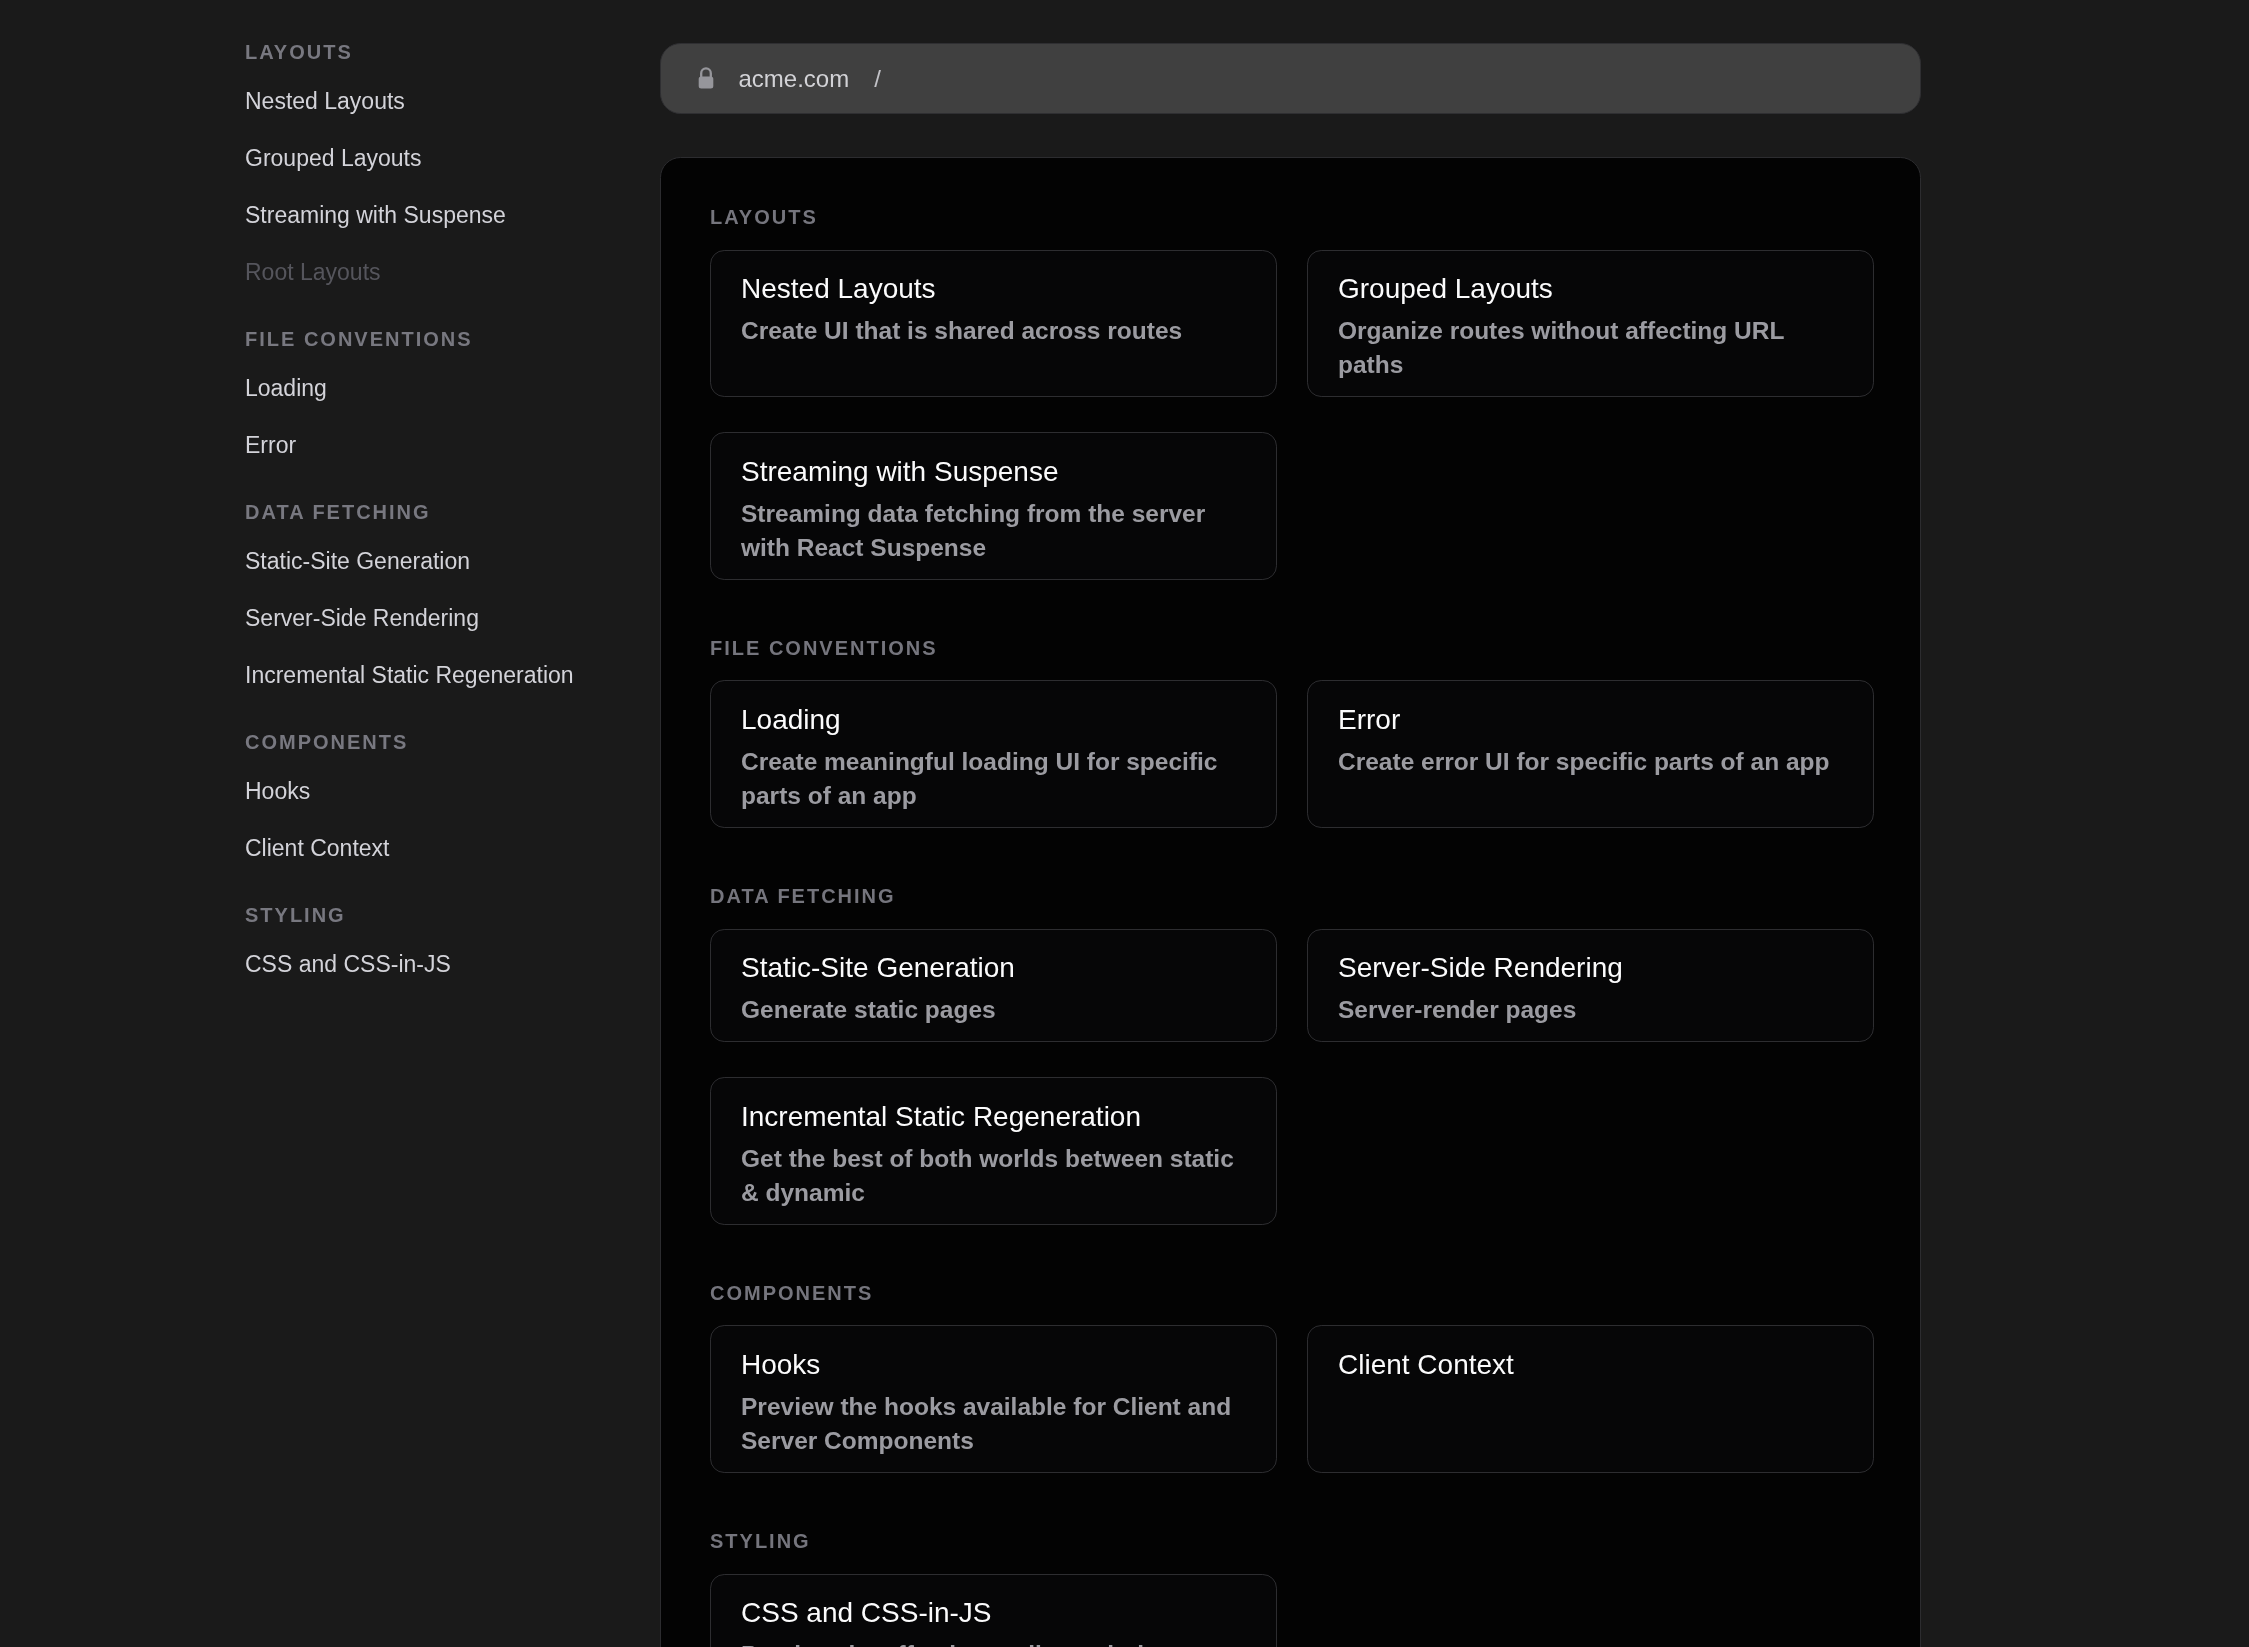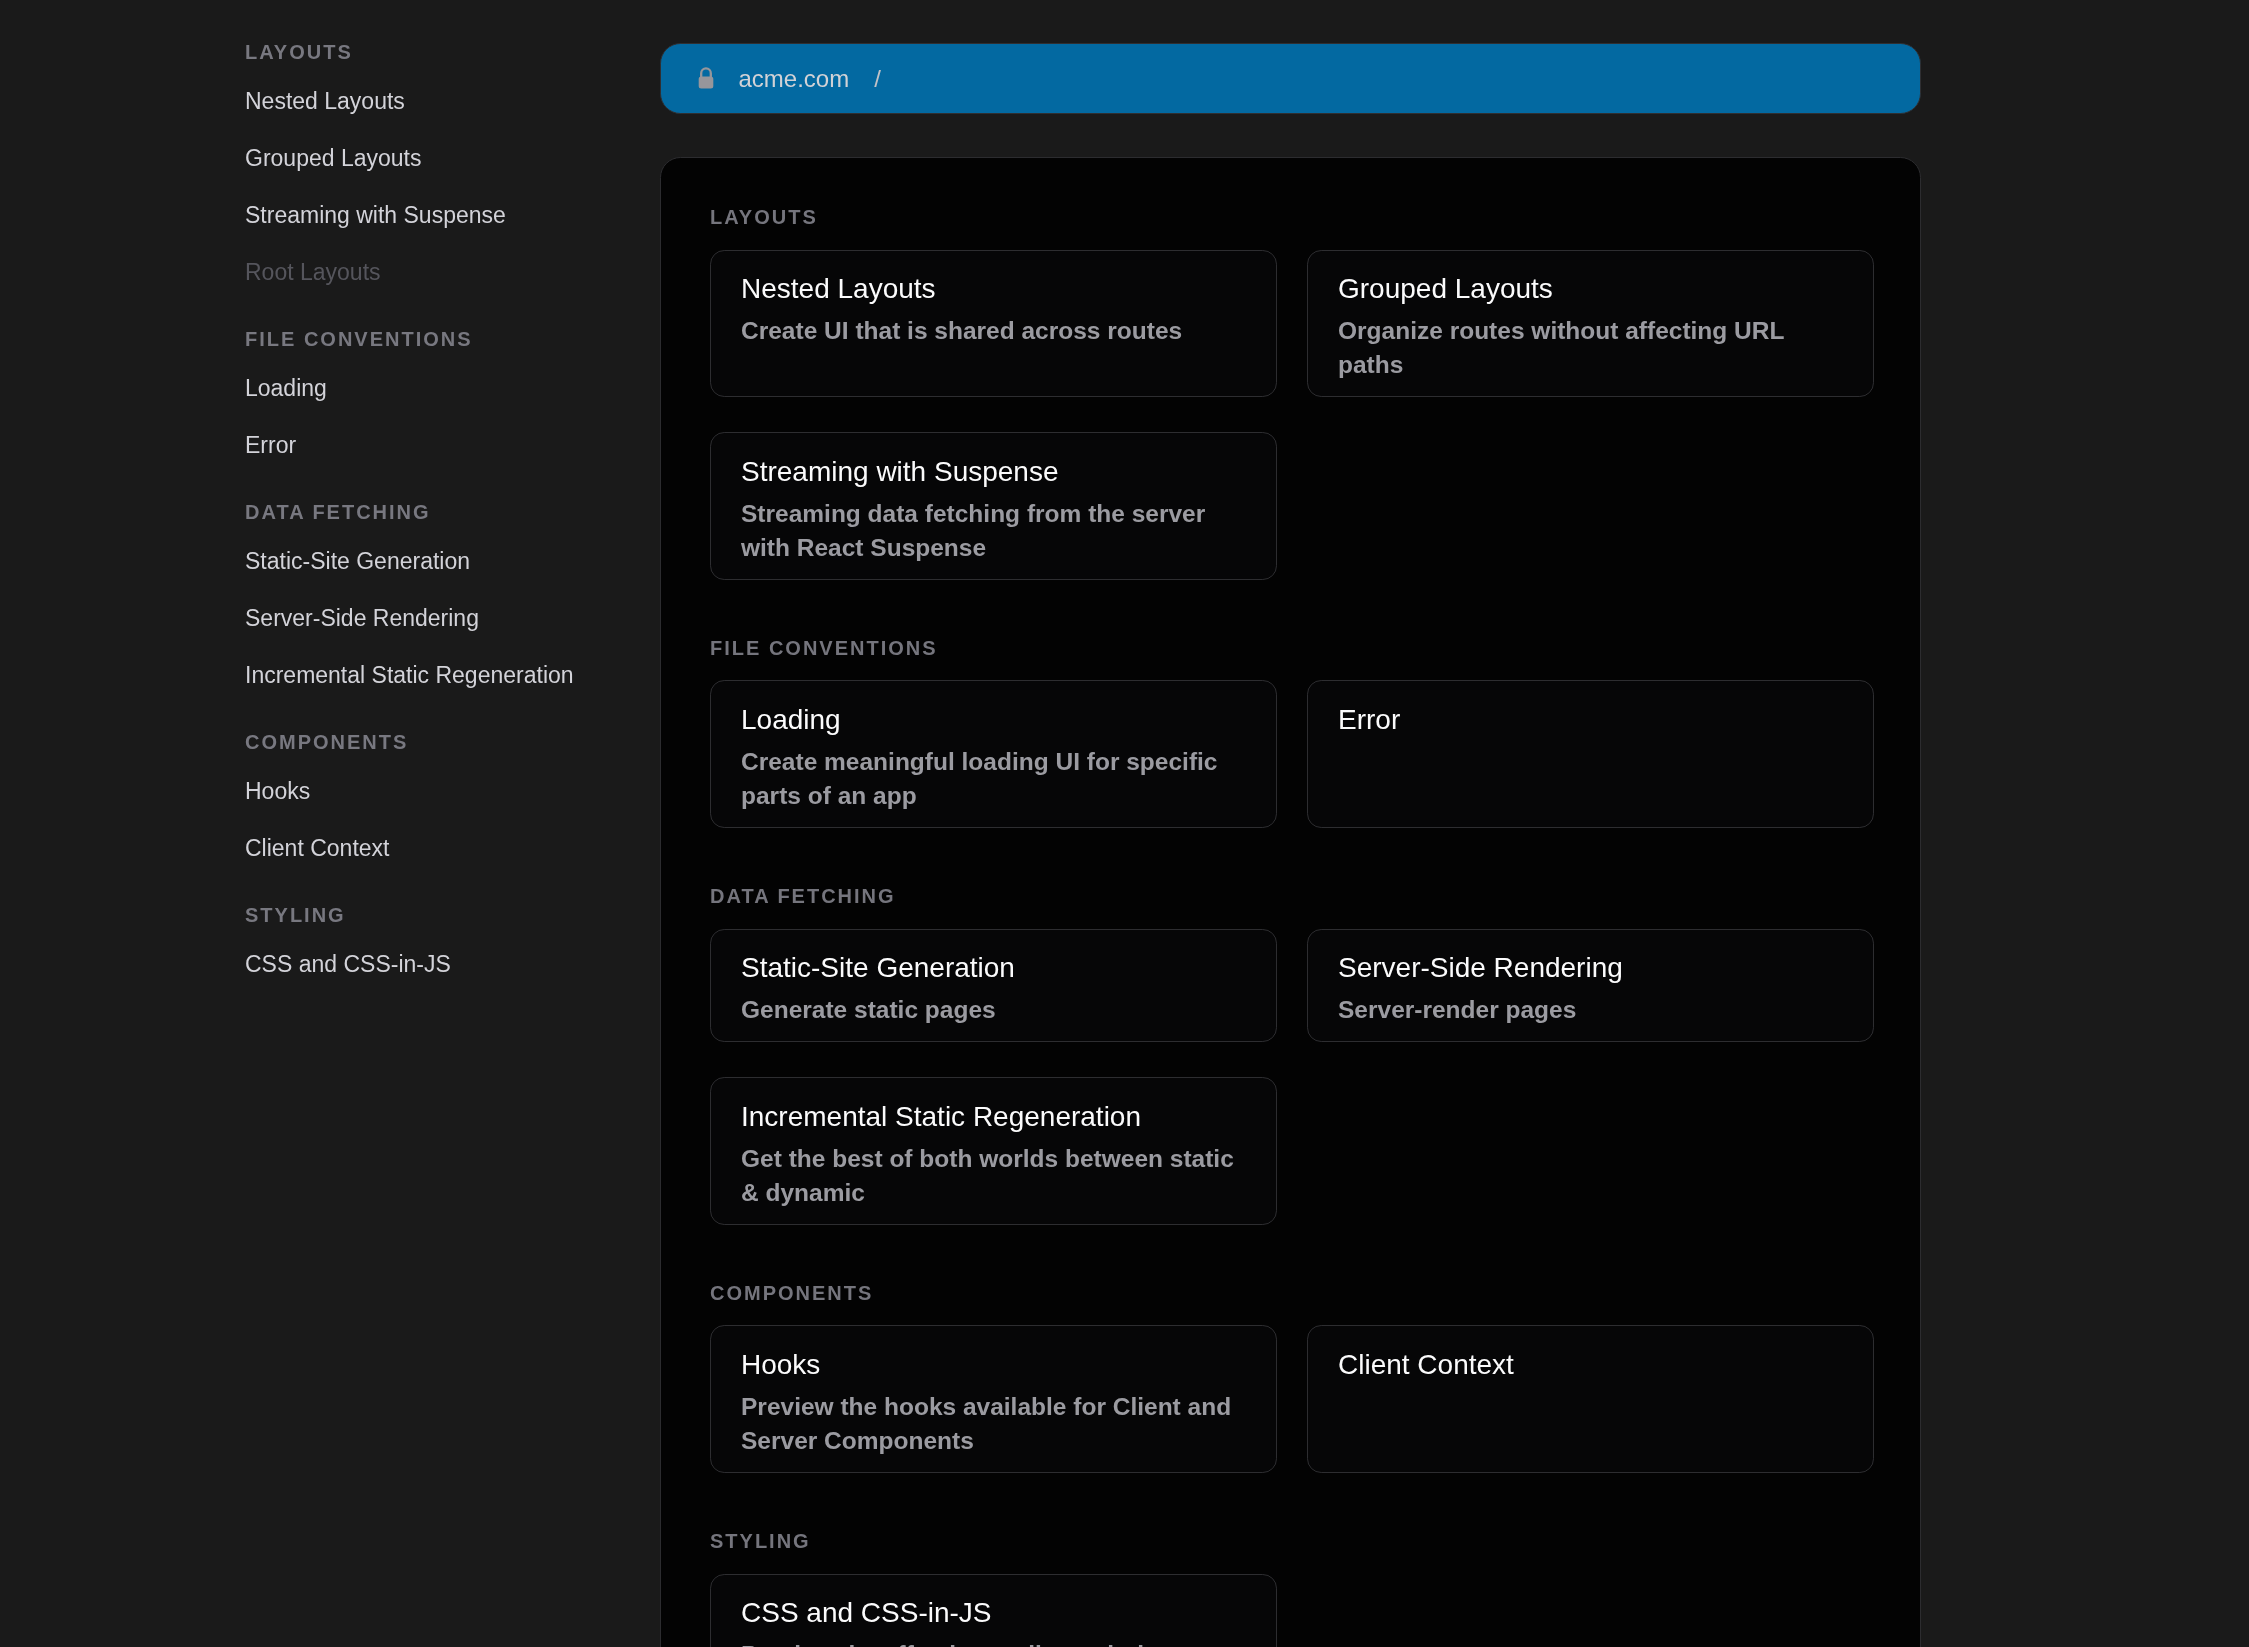--- a/index.html
+++ b/index.html
@@ -25,21 +25,21 @@
   .side-item {
     color:#d3d3d9; font-size:23px; font-weight:500;
     line-height:27px; margin-bottom:30px; cursor:pointer;
   }
   .side-item.disabled { color:#55555c; cursor:default; }
 
   
   .main { position:absolute; left:660px; top:43px; width:1261px; }
 
   .addressbar {
-    height:71px; background:#0369a1;
+    height:71px; background:#404040;
     border:1.6px solid #2f2f32; border-radius:20.5px;
     display:flex; align-items:center; padding:0 33px;
   }
   .lock { flex:0 0 auto; display:flex; align-items:center; }
   .addr-domain { color:#d2d2d6; font-size:24px; font-weight:500; margin-left:20.5px; }
   .addr-path   { color:#c2c2c7; font-size:24px; font-weight:400; margin-left:25px; }
 
   .panel {
     margin-top:43px; height:1564px; background:#030303;
     border:1.6px solid #2c2c2f; border-radius:20.5px;
@@ -142,20 +142,21 @@
 
     <div class="m-section">
       <div class="m-label">FILE CONVENTIONS</div>
       <div class="cards">
         <div class="card">
           <div class="card-title">Loading</div>
           <div class="card-desc">Create meaningful loading UI for specific parts of an app</div>
         </div>
         <div class="card">
           <div class="card-title">Error</div>
+          <div class="card-desc">Create error UI for specific parts of an app</div>
         </div>
       </div>
     </div>
 
     <div class="m-section">
       <div class="m-label">DATA FETCHING</div>
       <div class="cards">
         <div class="card">
           <div class="card-title">Static-Site Generation</div>
           <div class="card-desc">Generate static pages</div>

